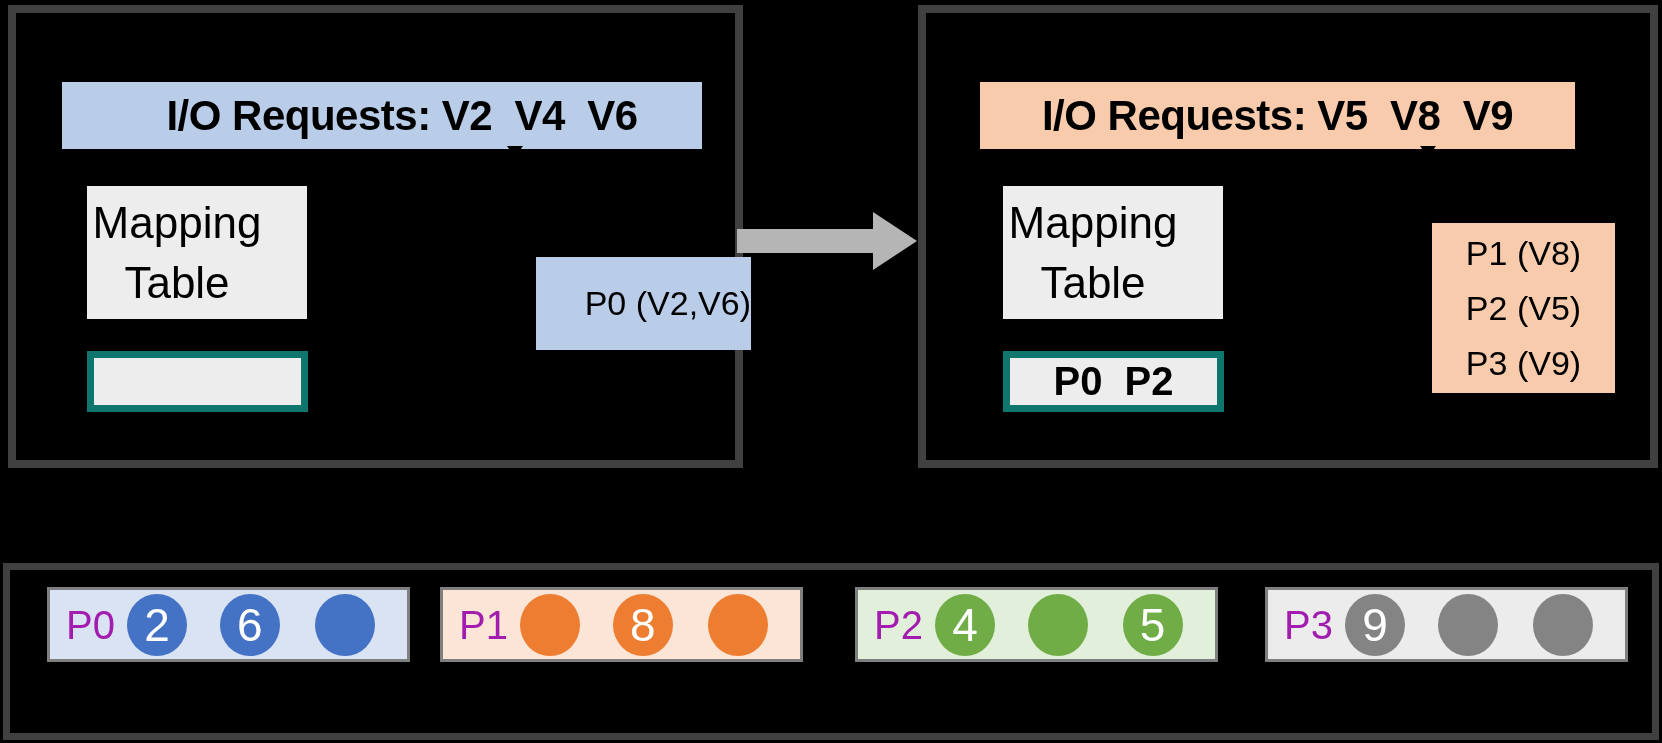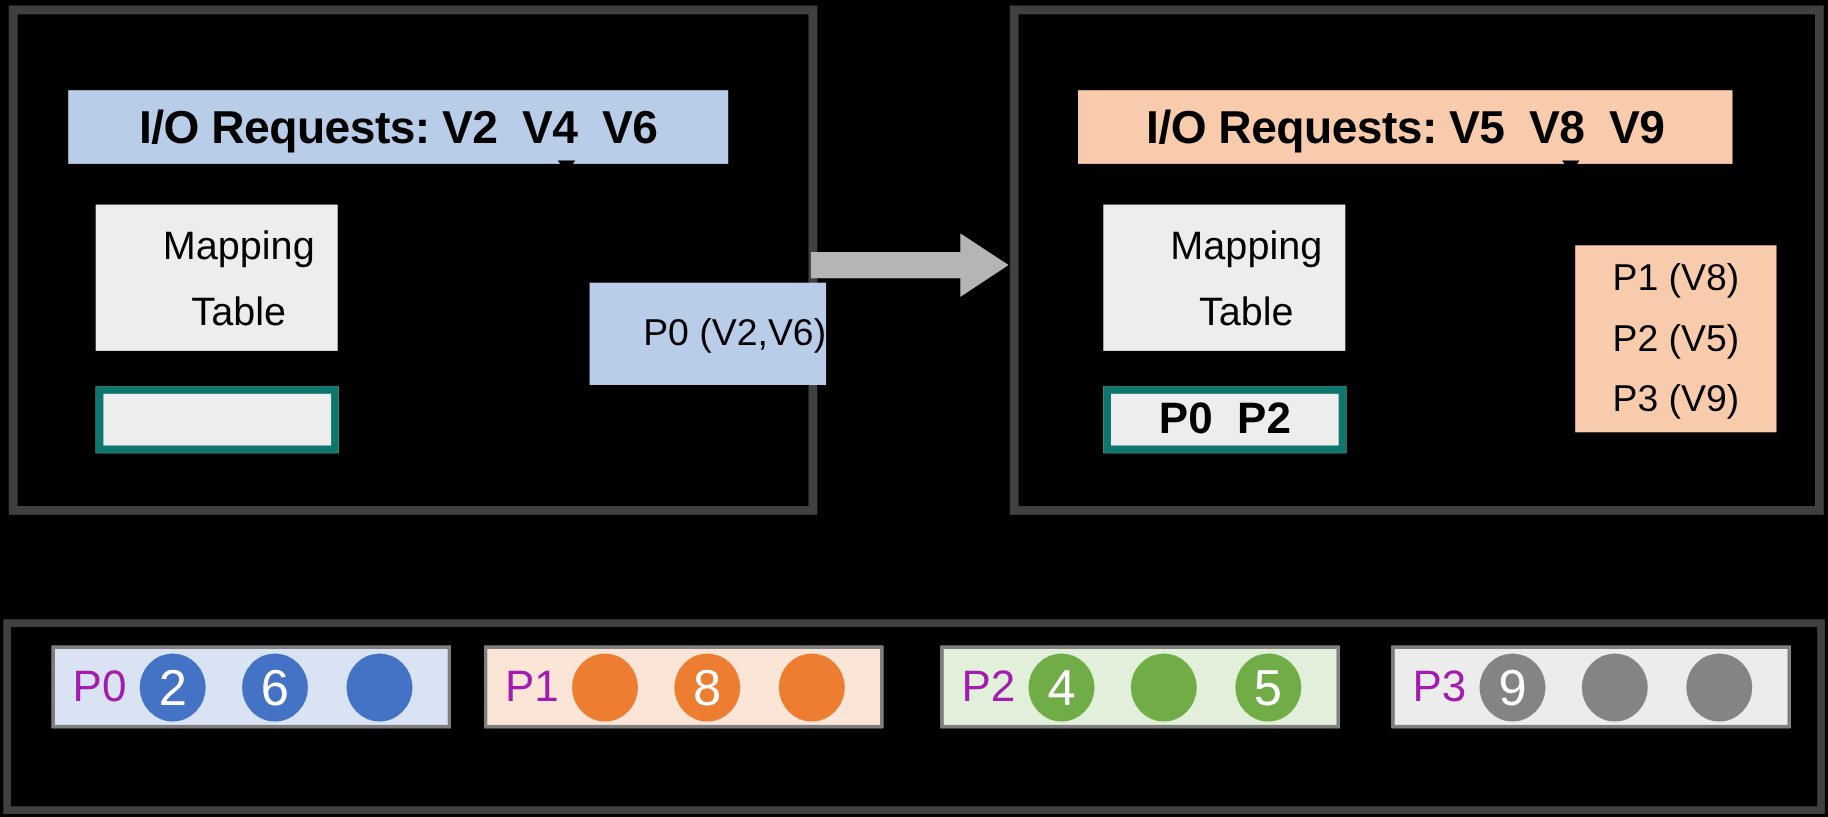--- a/index.html
+++ b/index.html
@@ -9,35 +9,35 @@
   }
   .panel{position:absolute;border:8px solid #404040;background:#000;box-sizing:border-box;}
   #left-panel{left:8px;top:5px;width:735px;height:463px;}
   #right-panel{left:918px;top:5px;width:740px;height:463px;}
   #storage-panel{left:3px;top:563px;width:1656px;height:177px;border-width:7px;}
 
   .io-header{
     position:absolute;height:67px;line-height:67px;text-align:center;
     font-size:42px;font-weight:700;letter-spacing:-0.5px;white-space:pre;
   }
-  #left-header{left:62px;top:82px;width:600px;background:#b9cce8;}
+  #left-header{left:62px;top:82px;width:600px;background:#b9cce8;padding-left:40px;}
   #right-header{left:980px;top:82px;width:595px;background:#f8cbad;}
 
   .header-tick{
     position:absolute;width:0;height:0;z-index:3;
     border-left:8px solid transparent;border-right:8px solid transparent;
     border-top:11px solid #000;
   }
   #left-tick{left:507px;top:146px;}
   #right-tick{left:1420px;top:146px;}
 
   .map-table{
     position:absolute;width:220px;height:133px;background:#ededed;
-    display:flex;align-items:center;justify-content:flex-end;text-align:center;
-    font-size:36px;line-height:60px;
+    display:flex;align-items:center;justify-content:flex-start;text-align:center;
+    font-size:44px;line-height:60px;
   }
   #left-map{left:87px;top:186px;}
   #right-map{left:1003px;top:186px;}
   .map-table .inner{width:180px;}
 
   .white-strip{
     position:absolute;width:221px;height:61px;background:#ededed;
     border:7px solid #0f766e;box-sizing:border-box;
     display:flex;align-items:center;justify-content:center;
   }

